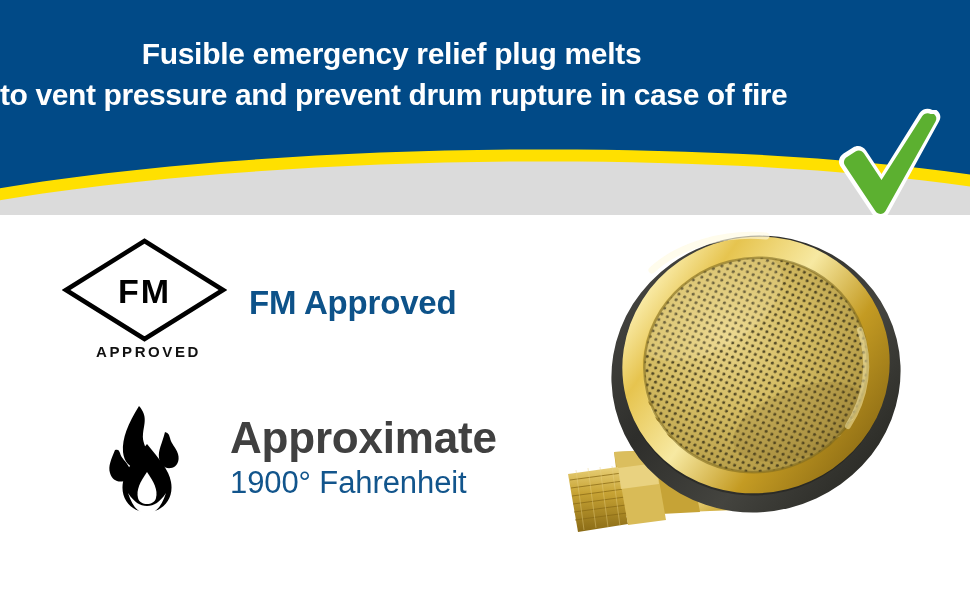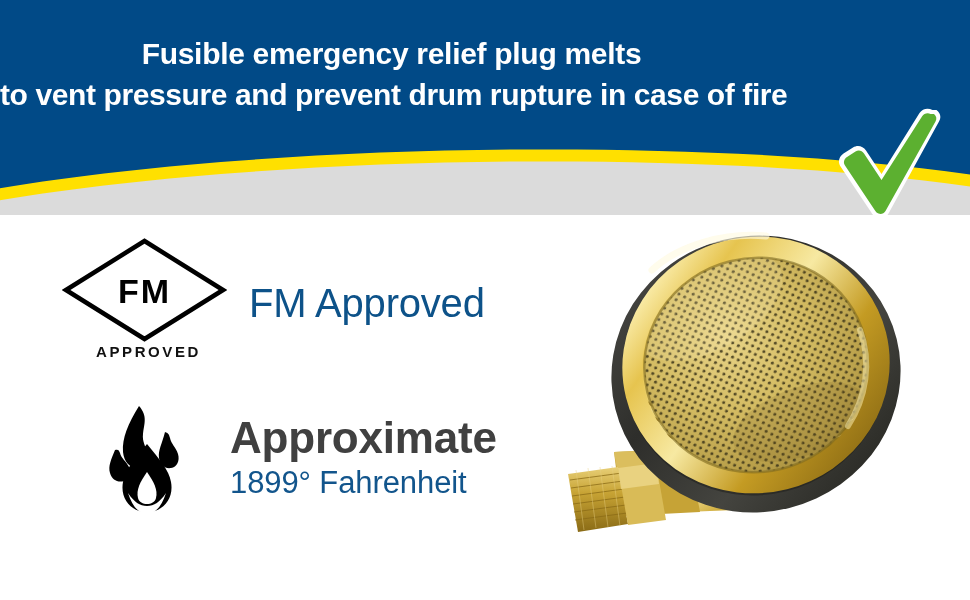--- a/index.html
+++ b/index.html
@@ -95,22 +95,22 @@
     letter-spacing: 2.6px;
     color: #111111;
     line-height: 20px;
   }
 
   .feature-label {
     color: #0d5289;
     margin-left: 22px;
   }
   #fm-approved-label {
-    font-size: 40px;
-    font-weight: normal;
+    font-size: 33px;
+    font-weight: bold;
     letter-spacing: -0.2px;
     white-space: nowrap;
   }
   .flame-mark {
     width: 110px;
     height: 120px;
     flex: none;
   }
   #temp-text {
     margin-left: 28px;
@@ -218,21 +218,21 @@
                  C 72,112 82,98 79,82 C 77,70 68,60 55,44 Z" fill="#000000"></path>
 
         <path d="M 55,72 C 48,82 44,90 46,98 C 48,106 62,106 64,98
                  C 66,90 62,82 55,72 Z" fill="#ffffff"></path>
         <path d="M 36,93 C 40,106 47,114 55,114 C 63,114 70,106 74,93
                  C 68,102 62,106 55,106 C 48,106 42,102 36,93 Z" fill="#ffffff"></path>
       </svg>
     </div>
     <div id="temp-text">
       <span class="t-bold">Approximate</span>
-      <span class="t-reg">1899° Fahrenheit</span>
+      <span class="t-reg">1900° Fahrenheit</span>
     </div>
   </div>
 
   <div id="product-photo">
     <svg width="400" height="380" viewBox="0 0 400 380" xmlns="http://www.w3.org/2000/svg">
       <defs>
 
         <linearGradient id="brassBody" x1="0" y1="0" x2="1" y2="1">
           <stop offset="0%" stop-color="#8f7118"></stop>
           <stop offset="22%" stop-color="#d4b24a"></stop>

